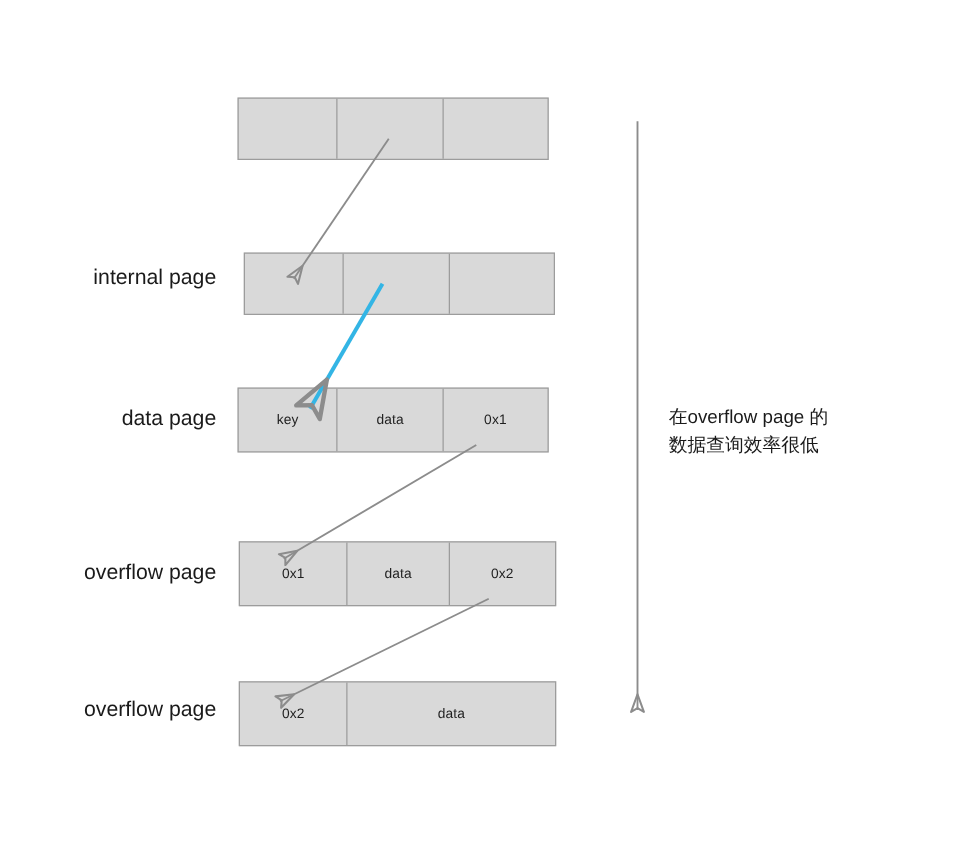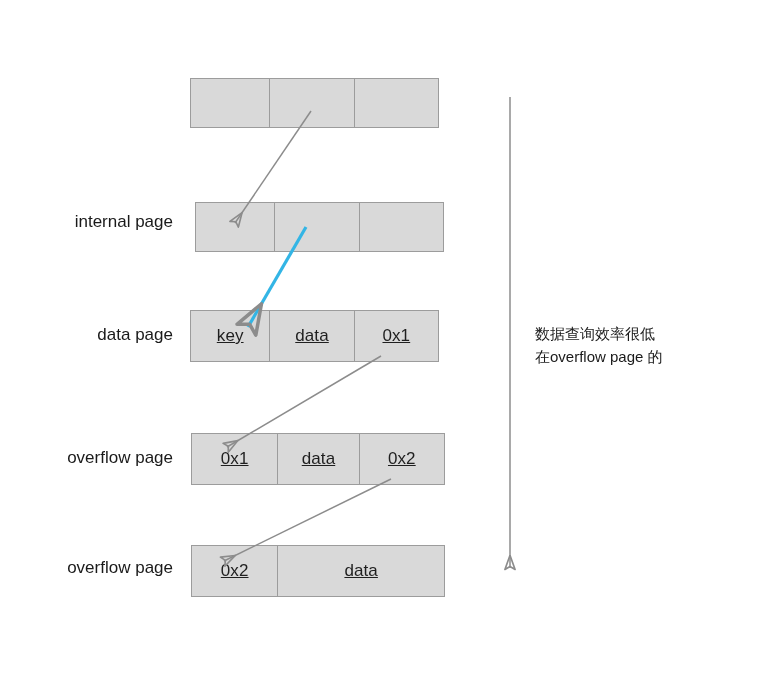--- a/index.html
+++ b/index.html
@@ -30,27 +30,26 @@
     display: flex;
     box-sizing: border-box;
     border: 1.4px solid #9c9c9c;
     background: #d9d9d9;
   }
   .cell {
     box-sizing: border-box;
     display: flex;
     align-items: center;
     justify-content: center;
-    font-size: 17px;
+    font-size: 11px;
     letter-spacing: 0.1px;
     color: #1f1f1f;
     border-right: 1.4px solid #9c9c9c;
     background: transparent;
     white-space: nowrap;
-    text-decoration: underline;
   }
   .cell:last-child { border-right: none; }
   .cell.empty { color: transparent; }
 
   
   #row-root      { left: 190px; top: 78px;  width: 249px; height: 50px; }
   #row-internal  { left: 195px; top: 202px; width: 249px; height: 50px; }
   #row-leaf      { left: 190px; top: 310px; width: 249px; height: 52px; }
   #row-overflow1 { left: 191px; top: 433px; width: 254px; height: 52px; }
   #row-overflow2 { left: 191px; top: 545px; width: 254px; height: 52px; }
@@ -121,22 +120,22 @@
     <div class="cell" style="width:85px">0x2</div>
   </div>
 
   <div class="side-label" id="label-overflow2">overflow page</div>
   <div class="page-row" id="row-overflow2">
     <div class="cell" style="width:87px">0x2</div>
     <div class="cell" style="width:167px">data</div>
   </div>
 
   <div id="annotation">
+    <div>在overflow page 的</div>
     <div>数据查询效率很低</div>
-    <div>在overflow page 的</div>
   </div>
 
   <svg id="overlay" viewBox="0 0 765 688">
     <defs>
       <marker id="head-gray" markerWidth="11" markerHeight="11" refX="9" refY="4" orient="auto" markerUnits="strokeWidth">
         <path d="M0.6,4 L10,0.6 L8,4 L10,7.4 Z" fill="none" stroke="#8c8c8c" stroke-width="1.1" stroke-linejoin="round"></path>
       </marker>
       <marker id="head-blue" markerWidth="11" markerHeight="11" refX="9" refY="4" orient="auto" markerUnits="strokeWidth">
         <path d="M0.6,4 L10,0.6 L8,4 L10,7.4 Z" fill="none" stroke="#8c8c8c" stroke-width="1.1" stroke-linejoin="round"></path>
       </marker>

